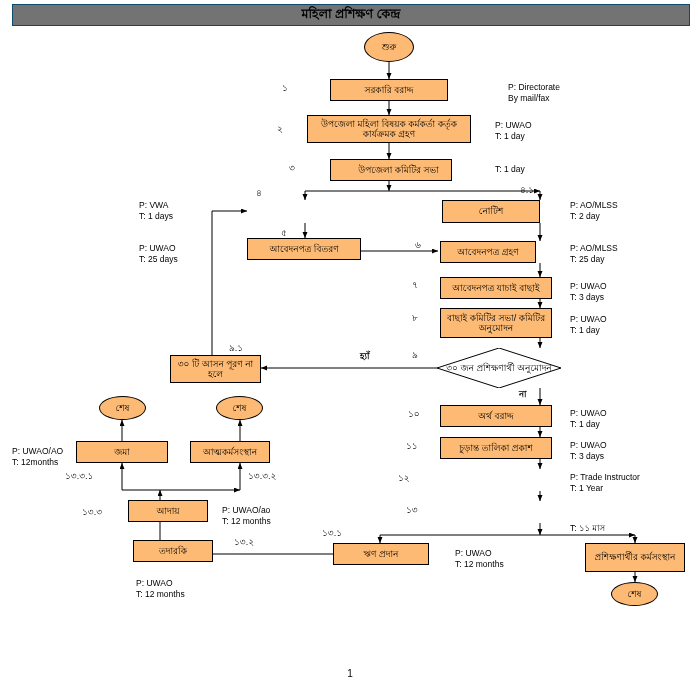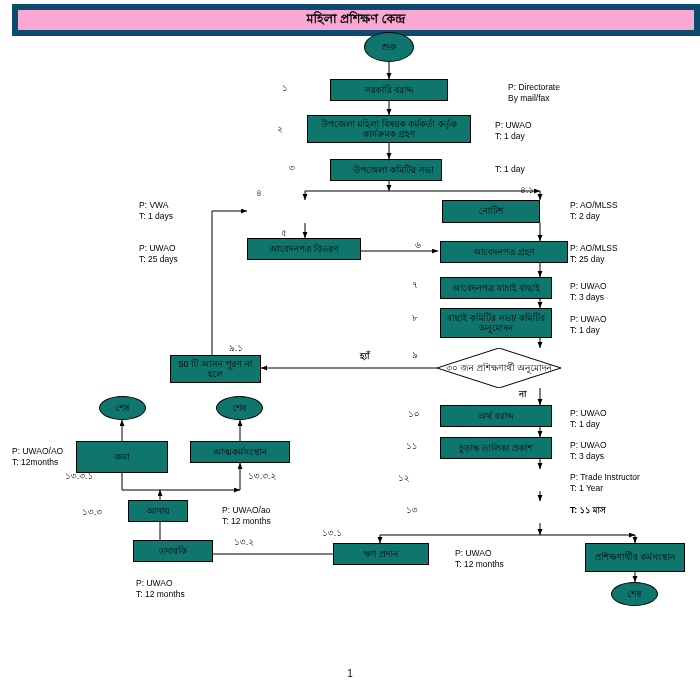--- a/index.html
+++ b/index.html
@@ -17,36 +17,36 @@
     height: 700px;
     background: #ffffff;
     overflow: hidden;
   }
   .title-bar {
     position: absolute;
     left: 12px;
     top: 4px;
     width: 676px;
     height: 20px;
-    border: 6px solid #0c4a6e;
-    background: #f9a8d4;
+    border: 1px solid #0c4a6e;
+    background: #737373;
     display: flex;
     align-items: center;
     justify-content: center;
     font-size: 12.5px;
     font-weight: bold;
   }
   .node {
     position: absolute;
     box-sizing: border-box;
     display: flex;
     align-items: center;
     justify-content: center;
     text-align: center;
-    background: #0f766e;
+    background: #fdba74;
     font-size: 9px;
     line-height: 1.15;
     padding: 1px 2px;
   }
   .rect {
     border: 1px solid #000;
   }
   .ellipse {
     border: 1px solid #000;
     border-radius: 50%;
@@ -175,63 +175,63 @@
     </g>
   </svg>
 
   <div class="node ellipse" style="left:364px; top:32px; width:50px; height:30px;">শুরু</div>
 
   <div class="node rect" style="left:330px; top:79px; width:118px; height:22px;">সরকারি বরাদ্দ</div>
 
   <div class="node rect" style="left:307px; top:115px; width:164px; height:28px;">উপজেলা মহিলা বিষয়ক কর্মকর্তা
 কর্তৃক কার্যক্রমক গ্রহণ</div>
 
-  <div class="node rect" style="left:330px; top:159px; width:112px; height:22px;padding-left:17px;">উপজেলা কমিটির সভা</div>
+  <div class="node rect" style="left:330px; top:159px; width:122px; height:22px;padding-left:17px;">উপজেলা কমিটির সভা</div>
 
 
   <div class="node rect" style="left:442px; top:200px; width:98px; height:23px;">নোটিশ</div>
 
   <div class="node rect" style="left:247px; top:238px; width:114px; height:22px;">আবেদনপত্র বিতরণ</div>
 
-  <div class="node rect" style="left:440px; top:241px; width:128px; height:22px;">আবেদনপত্র গ্রহণ</div>
+  <div class="node rect" style="left:440px; top:241px; width:96px; height:22px;">আবেদনপত্র গ্রহণ</div>
 
   <div class="node rect" style="left:440px; top:277px; width:112px; height:22px;">আবেদনপত্র যাচাই বাছাই</div>
 
   <div class="node rect" style="left:440px; top:308px; width:112px; height:30px;">বাছাই কমিটির সভা/
 কমিটির অনুমোদন</div>
 
   <div class="diamond-wrap" style="left:437px; top:348px; width:124px; height:40px;">
     <svg class="diamond-shape" viewBox="0 0 124 40" preserveAspectRatio="none">
       <polygon points="62,0 124,20 62,40 0,20" fill="#ffffff" stroke="#000" stroke-width="1"></polygon>
     </svg>
     <div class="diamond-label">৩০ জন প্রশিক্ষণার্থী
 অনুমোদন</div>
   </div>
 
-  <div class="node rect" style="left:170px; top:355px; width:91px; height:28px;">50 টি আসন
+  <div class="node rect" style="left:170px; top:355px; width:91px; height:28px;">৩০ টি আসন
 পূরণ না হলে</div>
 
   <div class="node rect" style="left:440px; top:405px; width:112px; height:22px;">অর্থ বরাদ্দ</div>
 
   <div class="node rect" style="left:440px; top:437px; width:112px; height:22px;">চুড়ান্ত তালিকা প্রকাশ</div>
 
 
 
   <div class="node rect" style="left:585px; top:543px; width:100px; height:29px;">প্রশিক্ষণার্থীর
 কর্মসংস্থান</div>
 
   <div class="node rect" style="left:333px; top:543px; width:96px; height:22px;">ঋণ প্রদান</div>
 
   <div class="node rect" style="left:133px; top:540px; width:80px; height:22px;">তদারকি</div>
 
-  <div class="node rect" style="left:128px; top:500px; width:60px; height:22px;">আদায়</div>
-
-  <div class="node rect" style="left:76px; top:441px; width:92px; height:32px;">জমা</div>
-
-  <div class="node rect" style="left:190px; top:441px; width:100px; height:22px;">আত্মকর্মসংস্থান</div>
+  <div class="node rect" style="left:128px; top:500px; width:80px; height:22px;">আদায়</div>
+
+  <div class="node rect" style="left:76px; top:441px; width:92px; height:22px;">জমা</div>
+
+  <div class="node rect" style="left:190px; top:441px; width:80px; height:22px;">আত্মকর্মসংস্থান</div>
 
   <div class="node ellipse" style="left:99px; top:396px; width:47px; height:24px;">শেষ</div>
 
   <div class="node ellipse" style="left:216px; top:396px; width:47px; height:24px;">শেষ</div>
 
   <div class="node ellipse" style="left:611px; top:582px; width:47px; height:24px;">শেষ</div>
 
   <div class="lbl num" style="left:282px; top:83px;">১</div>
   <div class="lbl num" style="left:277px; top:124px;">২</div>
   <div class="lbl num" style="left:289px; top:163px;">৩</div>
@@ -272,21 +272,21 @@
   <div class="lbl" style="left:570px; top:281px;">P: UWAO
 T: 3 days</div>
   <div class="lbl" style="left:570px; top:314px;">P: UWAO
 T: 1 day</div>
   <div class="lbl" style="left:570px; top:408px;">P: UWAO
 T: 1 day</div>
   <div class="lbl" style="left:570px; top:440px;">P: UWAO
 T: 3 days</div>
   <div class="lbl" style="left:570px; top:472px;">P: Trade Instructor
 T: 1 Year</div>
-  <div class="lbl" style="left:570px; top:505px;font-weight:bold;">T: ১১ মাস</div>
+  <div class="lbl" style="left:570px; top:523px;">T: ১১ মাস</div>
   <div class="lbl" style="left:455px; top:548px;">P: UWAO
 T: 12 months</div>
   <div class="lbl" style="left:136px; top:578px;">P: UWAO
 T: 12 months</div>
   <div class="lbl" style="left:222px; top:505px;">P: UWAO/ao
 T: 12 months</div>
   <div class="lbl" style="left:12px; top:446px;">P: UWAO/AO
 T: 12months</div>
 
   <div class="pagenum">1</div>

